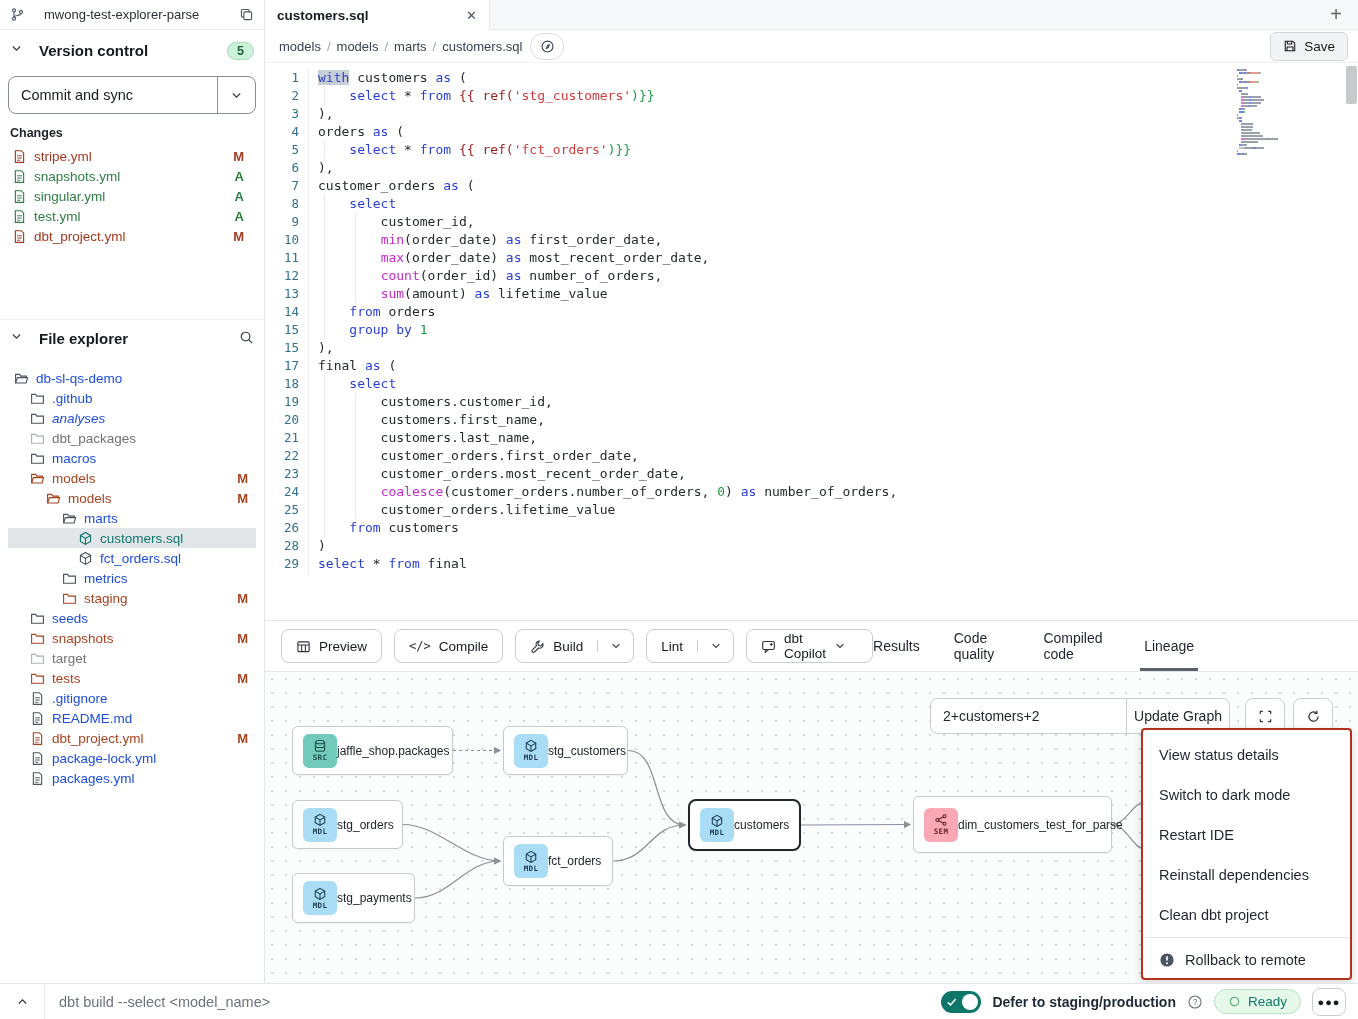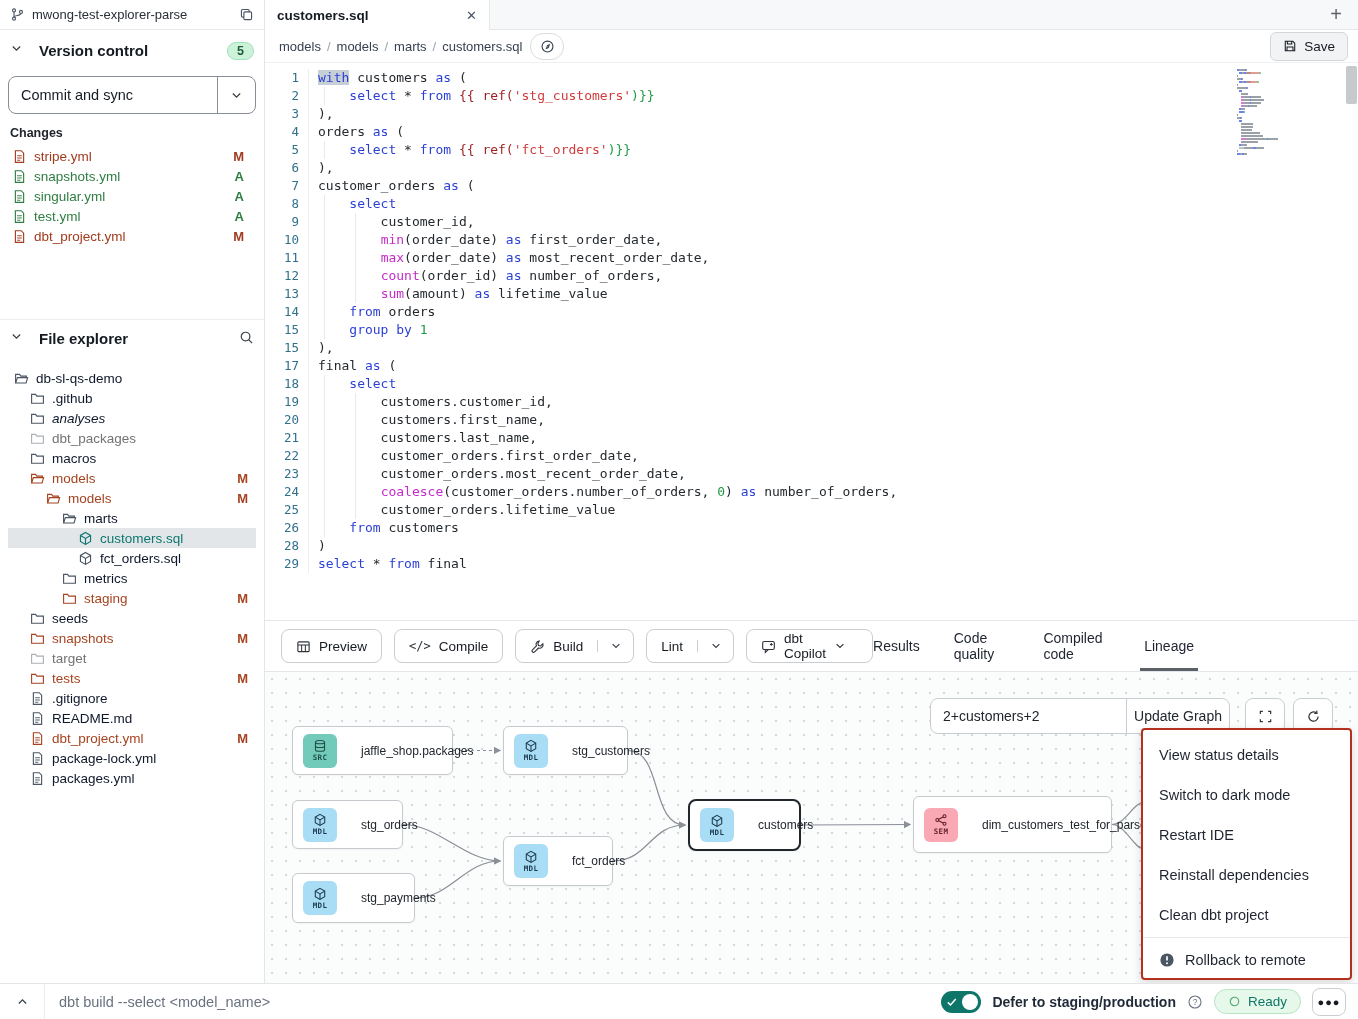--- a/index.html
+++ b/index.html
@@ -5,21 +5,21 @@
   *{box-sizing:border-box;margin:0;padding:0}
   html,body{width:1358px;height:1019px;overflow:hidden}
   body{font-family:"Liberation Sans",sans-serif;color:#1f2430;background:#fff;position:relative;font-size:13.5px}
   svg{display:block}
   .icn svg,.ticn svg{width:15px;height:15px}
   
   .sidebar{position:absolute;left:0;top:0;width:265px;height:983px;border-right:1px solid #e3e5e8;background:#fff}
   .main{position:absolute;left:265px;top:0;width:1093px;height:983px;background:#fff}
   .statusbar{position:absolute;left:0;top:983px;width:1358px;height:36px;border-top:1px solid #e3e5e8;display:flex;align-items:center;background:#fff}
   
-  .sb-head{height:30px;display:flex;align-items:center;gap:7px;padding:0 10px;border-bottom:1px solid #e9ebed;color:#3d434b}
+  .sb-head{height:30px;display:flex;align-items:center;gap:19px;padding:0 10px;border-bottom:1px solid #e9ebed;color:#3d434b}
   .branch-name{flex:1;font-size:13px;color:#2a2f36}
   .sb-head .icn{color:#4b5563;cursor:pointer}
   .vc{padding:12px 8px 4px;height:290px;border-bottom:1px solid #eceeef}
   .sec-head{display:flex;align-items:flex-start;gap:16px;padding:0 2px;height:24px}
   .sec-title{font-weight:bold;font-size:15px;color:#161b22;flex:1}
   .chev{color:#384049}
   .chev svg{width:13px;height:13px}
   .badge{background:#cdf2da;border:1px solid #9fe0b8;color:#1d5d3a;font-size:12.5px;font-weight:bold;border-radius:10px;padding:1px 9px}
   .commit-btn{margin:10px 0 12px;height:38px;border:1px solid #878d94;border-radius:8px;display:flex;align-items:stretch;background:#fff;cursor:pointer}
   .commit-label{flex:1;display:flex;align-items:center;padding-left:12px;font-size:14.5px;color:#161b22}
@@ -27,21 +27,21 @@
   .commit-chev svg{width:13px;height:13px}
   .changes-label{font-weight:bold;font-size:12.5px;color:#21262d;margin:2px 0 6px;padding:0 2px}
   .chg-row{display:flex;align-items:center;gap:7px;height:20px;padding:0 4px;cursor:pointer}
   .chg-row .nm{flex:1;font-size:13.5px}
   .chg-row .st{font-weight:bold;font-size:13px;padding-right:8px}
   .chg-row.mod .ticn,.chg-row.mod .nm,.chg-row.mod .st{color:#a23a1e}
   .chg-row.add .ticn,.chg-row.add .nm,.chg-row.add .st{color:#2e7d43}
   .fe{padding:10px 8px}
   .fe .sec-head .icn{color:#3d434b;cursor:pointer}
   .tree{margin-top:14px}
-  .tree-row{display:flex;align-items:center;gap:7px;height:20px;cursor:pointer;color:#0f172a}
+  .tree-row{display:flex;align-items:center;gap:7px;height:20px;cursor:pointer;color:#1d4ed8}
   .tree-row .ticn{color:#4b5563;flex:none;display:flex}
   .tree-row .lbl{flex:1;font-size:13.5px;white-space:nowrap}
   .tree-row .st{font-weight:bold;font-size:13px;padding-right:8px}
   .tree-row.mod,.tree-row.mod .ticn{color:#a6431f}
   .tree-row.muted{color:#737373;}
   .tree-row.muted .ticn{color:#aab0b5}
   .tree-row.sel{background:#e3e6e8;color:#0c7670}
   .tree-row.sel .ticn{color:#0c7670}
   
   .tabbar{height:30px;background:#f7f8f9;border-bottom:1px solid #e5e7e9;display:flex;align-items:stretch;position:relative}
@@ -80,21 +80,21 @@
   .tbtn .codeglyph{font-family:"DejaVu Sans Mono",monospace;font-size:12px;color:#30353c}
   .tsplit{width:36px;display:flex;align-items:center;justify-content:center;border-left:1px solid #c9cdd1;color:#384049}
   .tsplit svg,.tchev svg{width:12px;height:12px}
   .tchev{display:flex;align-items:center;padding-right:12px;color:#384049}
   .panel-tabs{margin-left:auto;margin-right:148px;display:flex;gap:34px;height:100%;align-items:center}
   .ptab{font-size:14px;color:#1f2430;height:100%;display:flex;align-items:center;cursor:pointer;position:relative}
   .ptab.active::after{content:"";position:absolute;left:-4px;right:-4px;bottom:0;height:3px;background:#5b6168}
   
   .lineage{position:absolute;left:0;top:672px;width:1093px;height:311px;background:#fbfcfc;background-image:radial-gradient(#d6d9db 1px,transparent 1px);background-size:14px 14px;overflow:hidden}
   .edges{position:absolute;left:0;top:0;width:1093px;height:311px}
-  .node{position:absolute;background:#fff;border:1px solid #c6cacf;border-radius:6px;display:flex;align-items:center;gap:24px;padding:8px 10px;cursor:pointer;box-shadow:0 1px 2px rgba(0,0,0,.04)}
+  .node{position:absolute;background:#fff;border:1px solid #c6cacf;border-radius:6px;display:flex;align-items:center;gap:0;padding:8px 10px;cursor:pointer;box-shadow:0 1px 2px rgba(0,0,0,.04)}
   .node.selected{border:2px solid #21262d;border-radius:8px}
   .nicn{width:34px;height:34px;border-radius:6px;flex:none;display:flex;flex-direction:column;align-items:center;justify-content:center;gap:0}
   .nicn svg{width:14px;height:14px}
   .nicn b{font-family:"DejaVu Sans Mono",monospace;font-size:7.5px;font-weight:bold;letter-spacing:.3px}
   .nicn.src{background:#72cbba;color:#1d4f46}
   .nicn.mdl{background:#a9ddf5;color:#1d3b4f}
   .nicn.sem{background:#f9a8b4;color:#5f1f2a}
   .node .nlbl{font-size:12px;color:#21262d;white-space:nowrap}
   .lin-controls{position:absolute;left:0;top:26px;width:1093px;height:36px}
   .sel-group{position:absolute;left:665px;top:0;width:300px;height:36px;border:1px solid #c9cdd1;border-radius:8px;background:#fff;display:flex;align-items:stretch}

